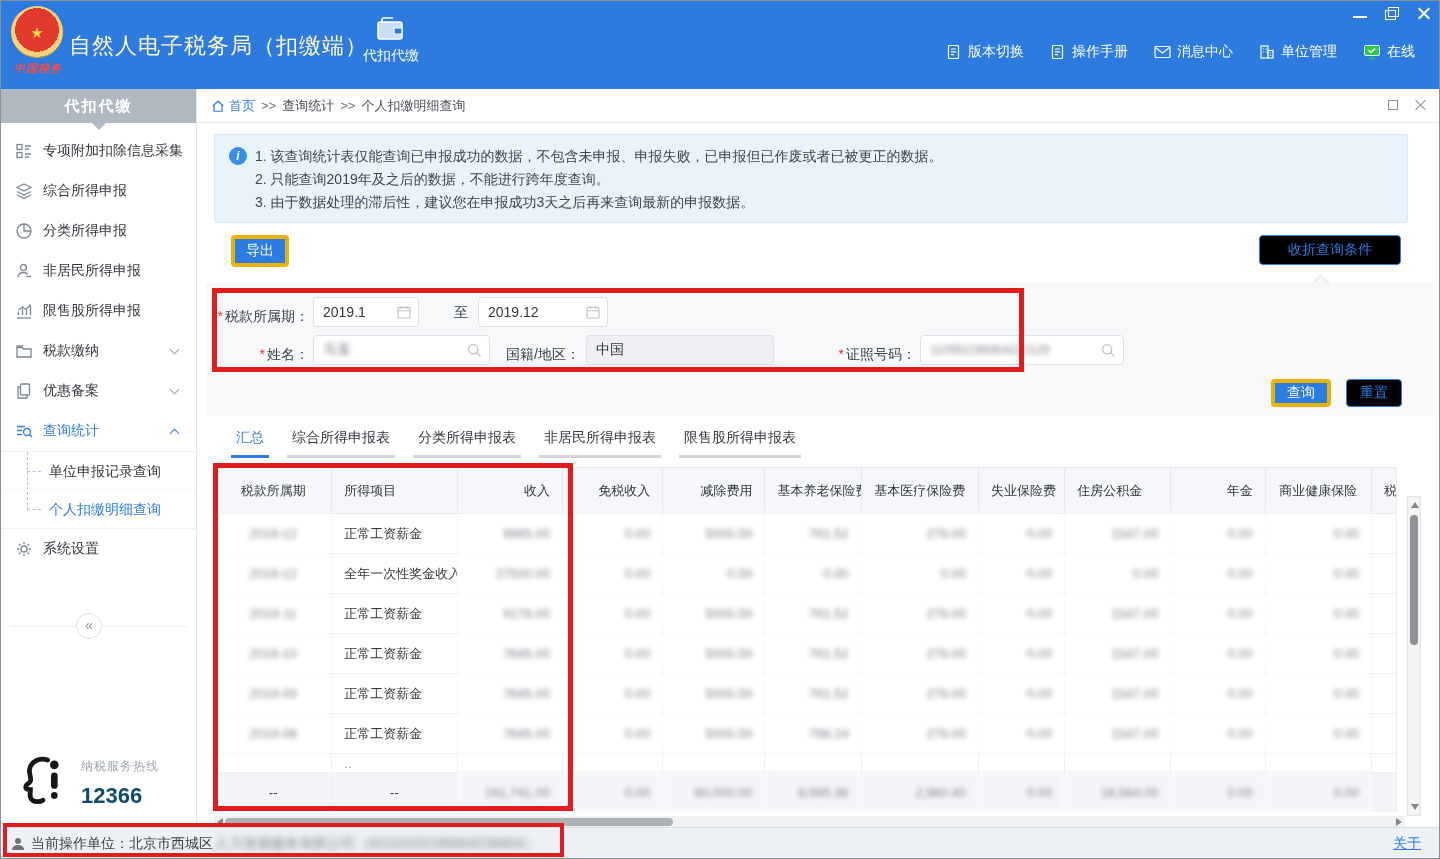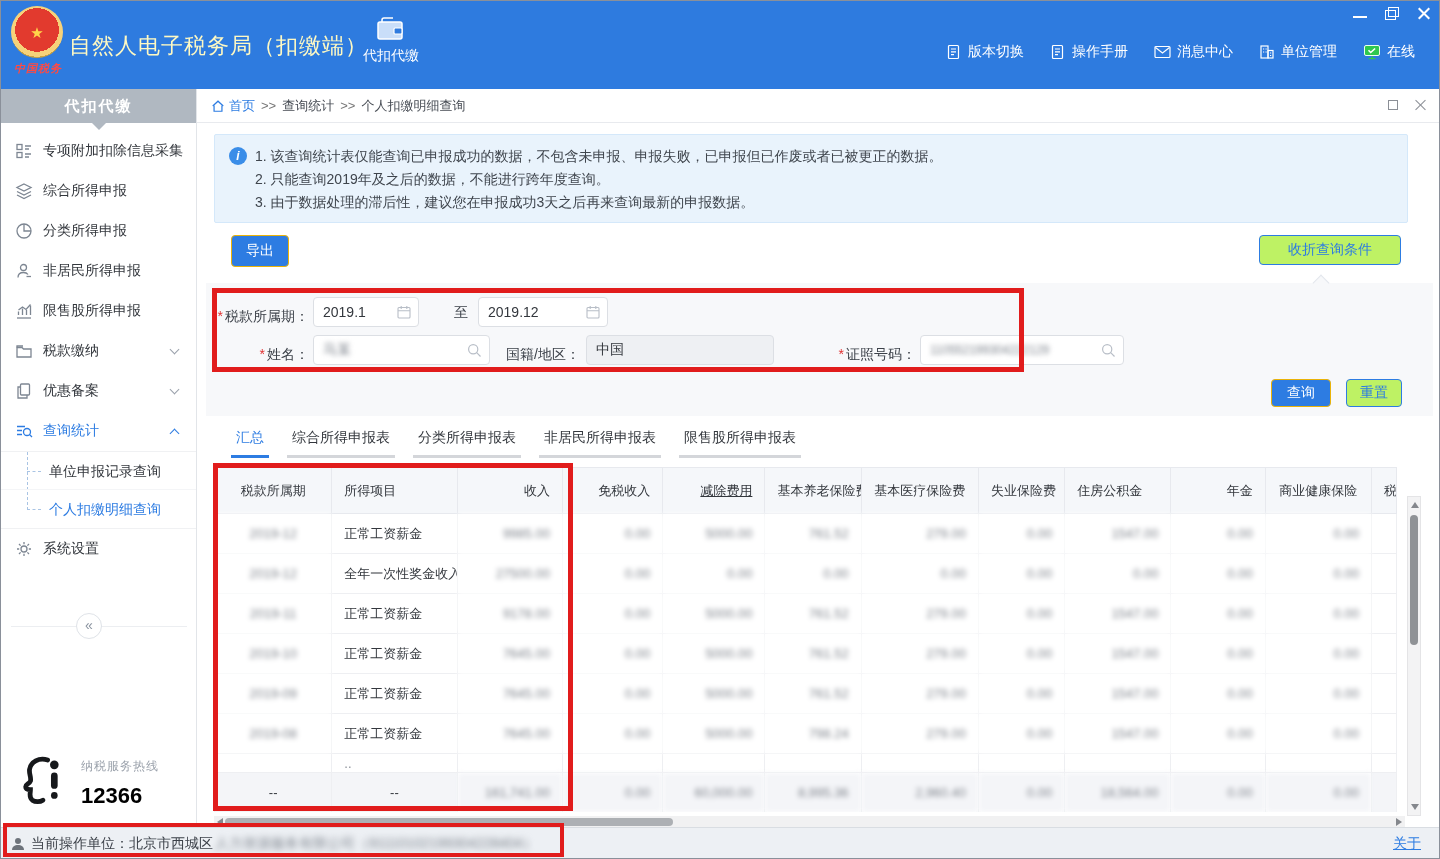--- a/index.html
+++ b/index.html
@@ -52,21 +52,21 @@
   .sub-item.active { color:#2d7ce2; }
   .sub-item::before { content:""; position:absolute; left:26px; top:19px; width:14px; border-top:1px dashed #a9c4e4; }
   .subnav::before { content:""; position:absolute; left:26px; top:0; height:58px; border-left:1px dashed #a9c4e4; }
   .collapse-row { position:absolute; top:524px; left:0; width:196px; height:26px; }
   .collapse-row::before { content:""; position:absolute; left:10px; right:10px; top:13px; border-top:1px solid #eceef1; }
   .collapse-btn { position:absolute; left:75px; top:0; width:26px; height:26px; border-radius:50%;
                   background:#fff; border:1px solid #dfe3e8; color:#8a93a0; text-align:center;
                   line-height:23px; font-size:14px; cursor:pointer; }
   .hotline { position:absolute; left:18px; top:666px; display:flex; align-items:center; gap:20px; }
   .hotline-texts .hl-label { color:#9aa1ab; font-size:12px; letter-spacing:1px; }
-  .hotline-texts .hl-number { color:#000000; font-size:22px; font-weight:bold; margin-top:8px; }
+  .hotline-texts .hl-number { color:#0c4a6e; font-size:22px; font-weight:bold; margin-top:8px; }
 
   
   .main { position:absolute; left:196px; top:88px; width:1244px; height:738px; background:#fff; }
   .breadcrumb { position:absolute; left:0; top:0; width:100%; height:34px; border-bottom:1px solid #e8eaee;
                 display:flex; align-items:center; padding-left:14px; font-size:13px; color:#474c54; gap:6px; }
   .bc-home { color:#2d7ce2; cursor:pointer; display:flex; align-items:center; gap:4px; }
   .bc-sep { color:#777; }
   .pane-controls { position:absolute; right:14px; top:10px; display:flex; gap:16px; }
   .pc { width:12px; height:12px; position:relative; cursor:pointer; }
   .pc-max::before { content:""; position:absolute; inset:1px; border:1.5px solid #8b8f96; }
@@ -75,22 +75,22 @@
 
   .notice { position:absolute; left:17px; top:45px; width:1194px; height:89px; background:#e9f3fc;
             border:1px solid #d4e8fa; border-radius:2px; padding:10px 14px 0 14px; }
   .notice-line { display:flex; gap:8px; font-size:14px; color:#3f454d; line-height:23px; }
   .notice-line + .notice-line { padding-left:26px; }
   .info-icon { width:18px; height:18px; border-radius:50%; background:#3a8de8; color:#fff; font-size:12px;
                font-style:italic; font-weight:bold; text-align:center; line-height:18px; flex:0 0 18px; margin-top:2px; }
 
   .btn { display:inline-flex; align-items:center; justify-content:center; border-radius:4px;
          font-size:14px; cursor:pointer; }
-  .btn-primary { background:#2d7ce2; color:#fff; border:1px solid #eab308; }
-  .btn-outline { background:#bef264; color:#2d7ce2; border:1px solid #2d7ce2; }
+  .btn-primary { background:#2d7ce2; color:#fff; border:4px solid #eab308; }
+  .btn-outline { background:#000000; color:#2d7ce2; border:1px solid #2d7ce2; }
   .export-btn { position:absolute; left:34px; top:146px; width:58px; height:32px; }
   .collapse-query-btn { position:absolute; left:1062px; top:146px; width:142px; height:30px; }
 
   .qpanel { position:absolute; left:9px; top:194px; width:1227px; height:133px; background:#f7f8fa; }
   .panel-notch { position:absolute; left:1118px; top:188px; width:12px; height:12px; background:#f7f8fa;
                  border-left:1px solid #e3e6ec; border-top:1px solid #e3e6ec; transform:rotate(45deg); z-index:2; }
   .f-label { position:absolute; font-size:14px; color:#3c4149; text-align:right; line-height:30px; white-space:nowrap; }
   .req { color:#e03131; margin-right:2px; }
   .f-input { position:absolute; height:30px; background:#fff; border:1px solid #dcdfe4; border-radius:4px;
              display:flex; align-items:center; padding:0 26px 0 9px; font-size:14px; color:#33373d; cursor:text; }
@@ -419,21 +419,21 @@
     </div>
 
     <div class="table-wrap">
       <table>
         <thead>
             <tr>
               <th style="width: 117px; text-align: center;">税款所属期</th>
               <th style="width: 125px; text-align: left;">所得项目</th>
               <th style="width: 105px; text-align: right;">收入</th>
               <th style="width: 100px; text-align: right;">免税收入</th>
-              <th style="width: 102px; text-align: right; text-decoration: underline;">减除费用</th>
+              <th style="width: 102px; text-align: right;">减除费用</th>
               <th style="width: 96px; text-align: center;">基本养老保险费</th>
               <th style="width: 117px; text-align: center;">基本医疗保险费</th>
               <th style="width: 86px; text-align: right;">失业保险费</th>
               <th style="width: 106px; text-align: left;">住房公积金</th>
               <th style="width: 94px; text-align: right;">年金</th>
               <th style="width: 106px; text-align: center;">商业健康保险</th>
               <th style="width: 18px; text-align: left;">税</th>
             </tr>
           </thead>
         <tbody>

